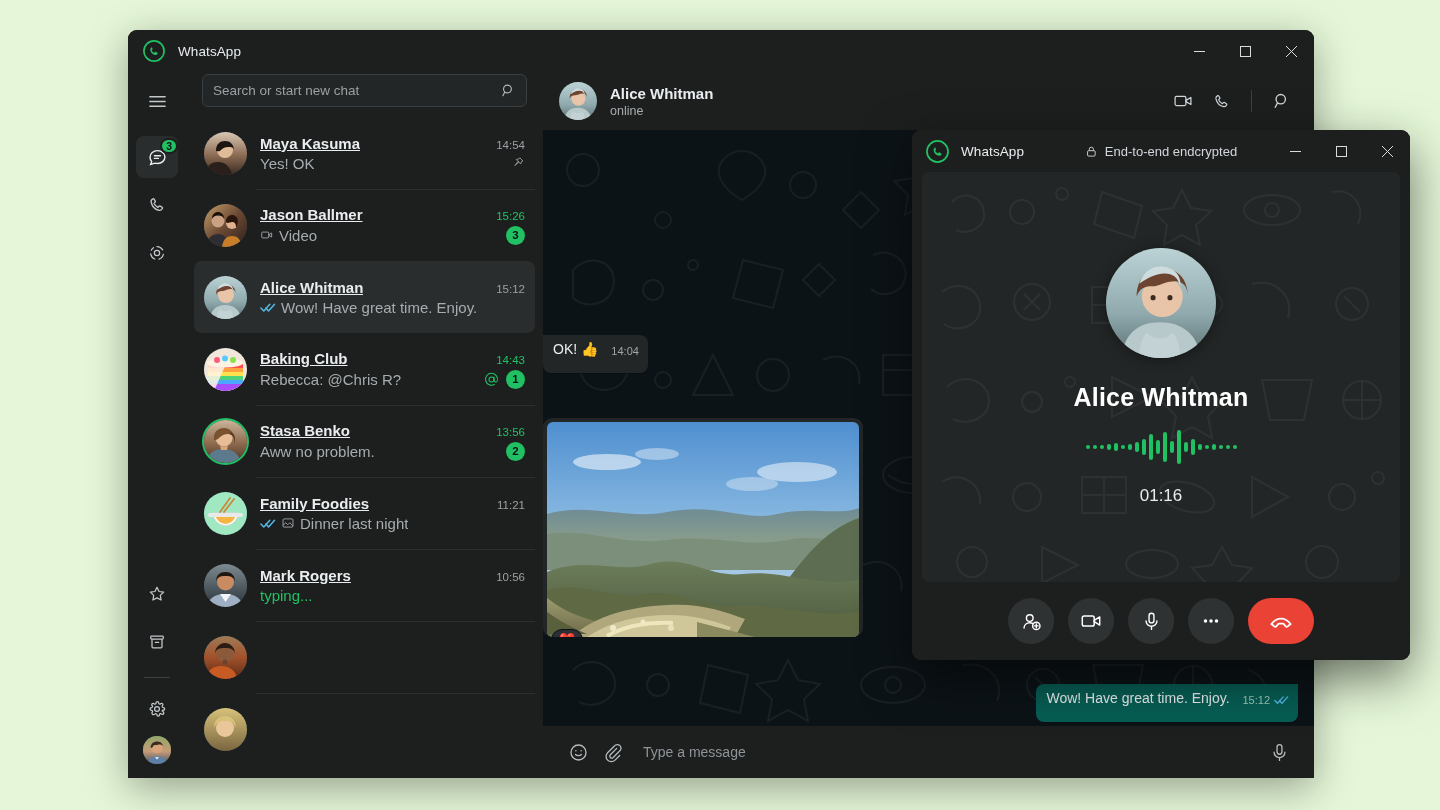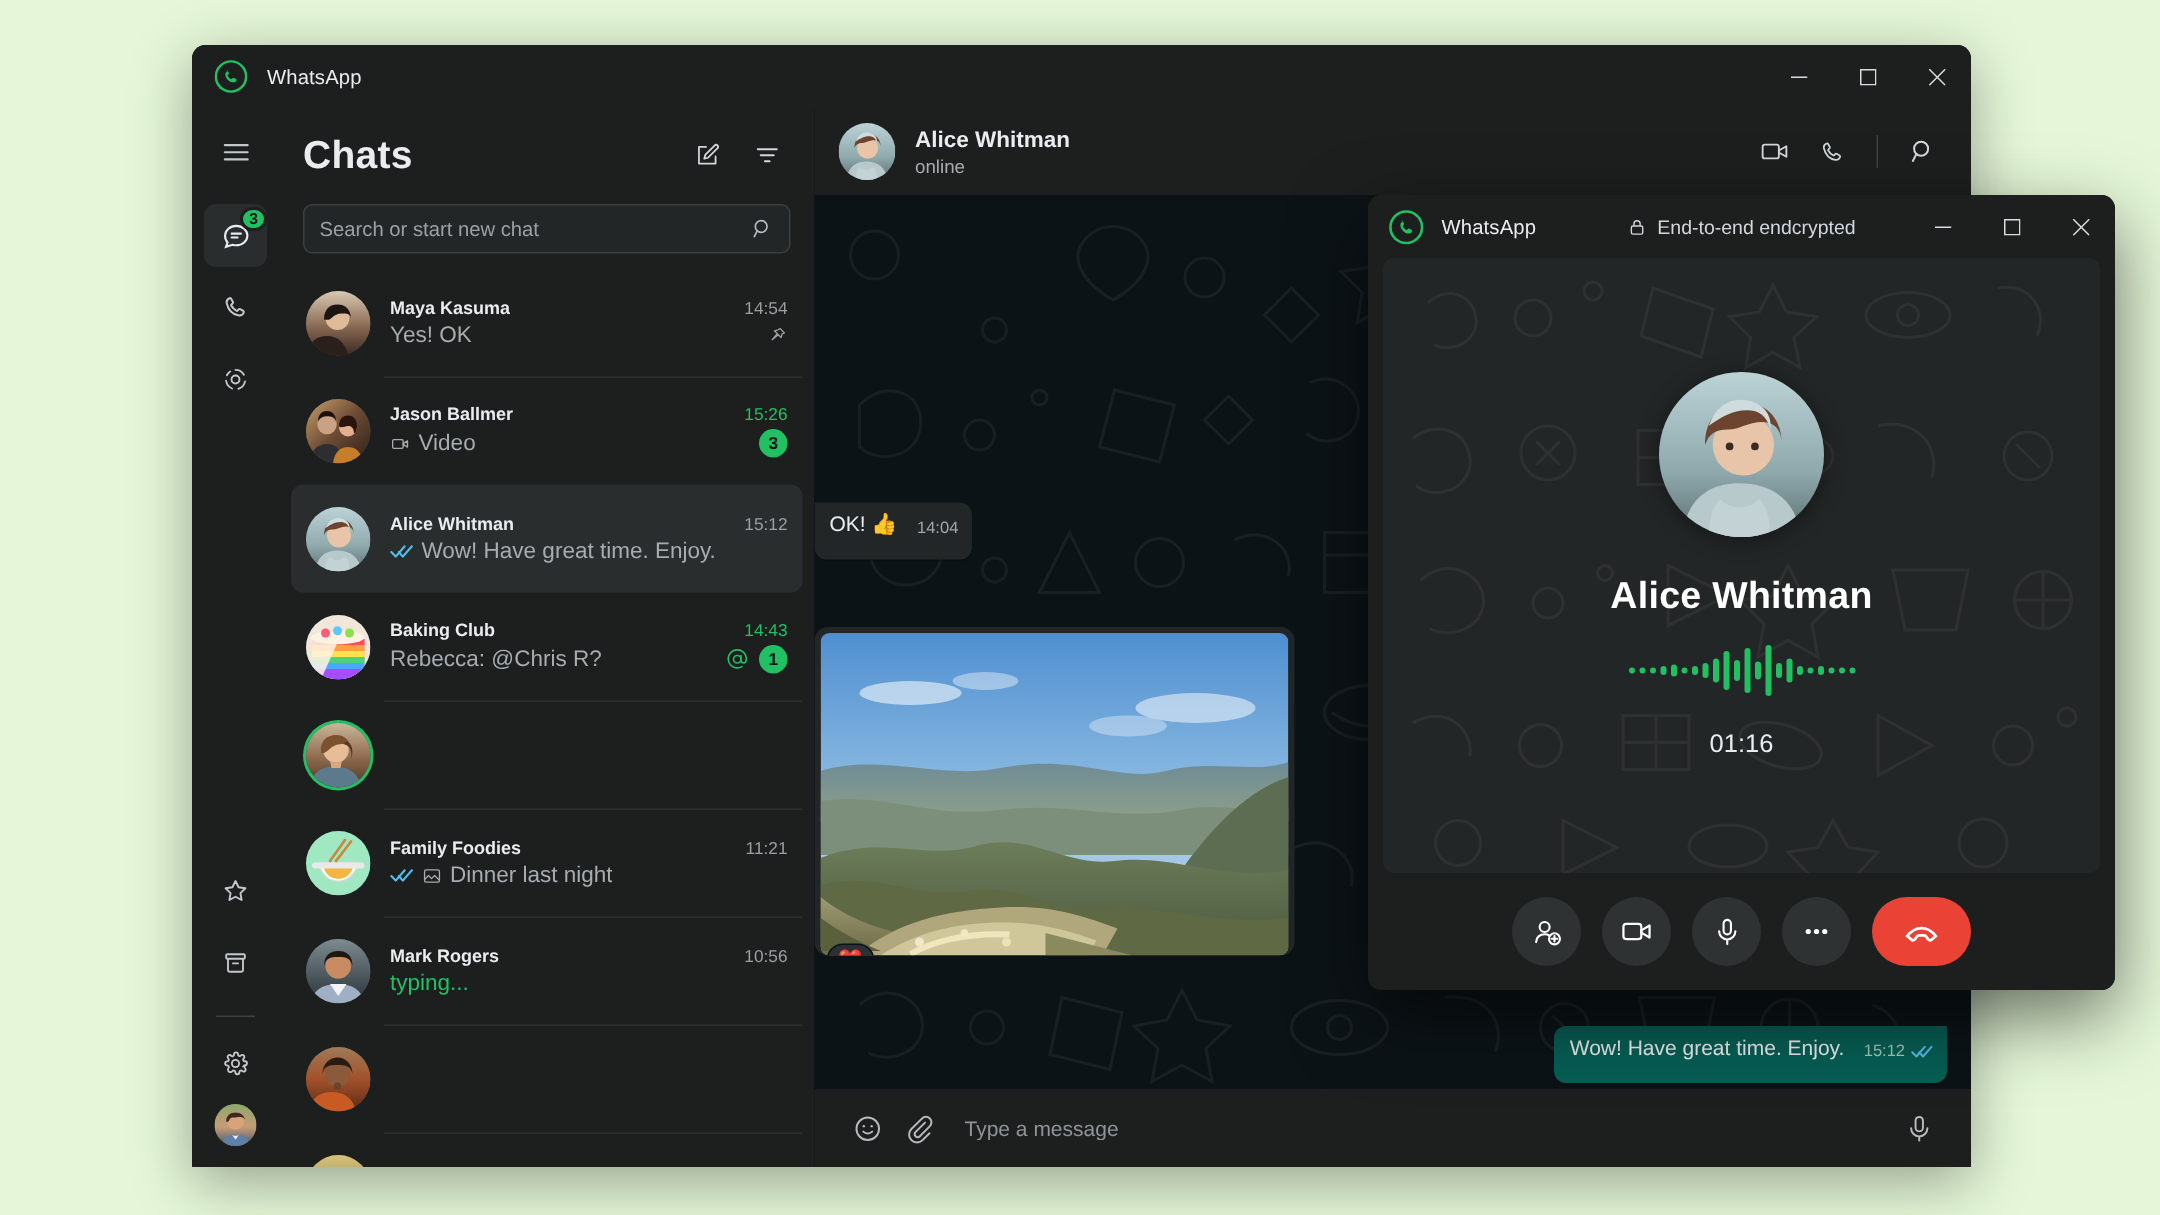--- a/index.html
+++ b/index.html
@@ -104,22 +104,22 @@
   }
   .chat-row.selected::before, .chat-row.selected + .chat-row::before { background: transparent; }
   .avatar {
     width: 43px; height: 43px; border-radius: 50%; flex: 0 0 43px; overflow: hidden;
     position: relative; background: #3b4a52;
   }
   .avatar.ring { box-shadow: 0 0 0 2px #21c063; }
   .chat-main { flex: 1; min-width: 0; margin-left: 13px; }
   .chat-top { display: flex; align-items: baseline; }
   .chat-name {
-    font-size: 12px; font-weight: bold; color: #e9edef; white-space: nowrap;
-    overflow: hidden; text-overflow: ellipsis;
+    font-size: 15px; font-weight: bold; color: #e9edef; white-space: nowrap;
+    overflow: hidden; text-overflow: ellipsis; text-decoration: underline;
   }
   .chat-time { margin-left: auto; font-size: 11.5px; color: #9aa0a3; padding-left: 8px; }
   .chat-time.green { color: #21c063; }
   .chat-bot { display: flex; align-items: center; margin-top: 3px; }
   .chat-msg {
     font-size: 15px; color: #a6acaf; white-space: nowrap; overflow: hidden;
     text-overflow: ellipsis; display:flex; align-items:center; gap:5px;
   }
   .chat-msg.typing { color: #21c063; }
   .chat-meta { margin-left: auto; display: flex; align-items: center; gap: 7px; padding-left:8px;}
@@ -395,36 +395,20 @@
             <rect width="40" height="40" fill="url(#av-me)"></rect>
             <circle cx="20" cy="16" r="8.5" fill="#d9a37a"></circle>
             <path d="M11 17c0-6 4-9 9-9s9 3 9 8.5c0-3-2-4-4.5-4.2-2.8-.2-4 .9-6.5.6-2.2-.3-3.4.8-4 2.6-.3 1-.9 1.5-3 1.5z" fill="#3a2b1e"></path>
             <path d="M6 40c1.5-8 7-11 14-11s12.5 3 14 11z" fill="#5e7fa8"></path>
             <path d="M16.5 29l3.5 5 3.5-5c-1 1.6-6 1.6-7 0z" fill="#e8eef5"></path>
           </svg>
         </div>
       </div>
 
       <div class="list-pane">
-        <div class="list-head">
-          <div class="list-title">Chats</div>
-          <div class="list-head-icons">
-            <div class="hicon">
-              <svg width="19" height="19" viewBox="0 0 24 24" fill="none" stroke="currentColor" stroke-width="1.5" stroke-linecap="round" stroke-linejoin="round">
-                <path d="M5 5h6M5 5v14h14v-6"></path>
-                <path d="M18.3 3.7a1.7 1.7 0 0 1 2.4 2.4l-8 8-3.2.8.8-3.2z"></path>
-              </svg>
-            </div>
-            <div class="hicon">
-              <svg width="19" height="19" viewBox="0 0 24 24" fill="none" stroke="currentColor" stroke-width="1.6" stroke-linecap="round">
-                <path d="M4 7h16M6.5 12h11M10 17h4"></path>
-              </svg>
-            </div>
-          </div>
-        </div>
 
         <div class="search-wrap">
           <div class="search-box">
             <input type="text" placeholder="Search or start new chat" style="">
             <span class="search-ic">
               <svg width="15" height="15" viewBox="0 0 20 20" fill="none" stroke="currentColor" stroke-width="1.5">
                 <circle cx="8.6" cy="8" r="5.2"></circle>
                   <path d="M5.1 11.9 2.5 17" stroke-linecap="round"></path>
               </svg>
             </span>
@@ -565,20 +549,32 @@
           <div class="chat-row">
             <div class="avatar ring">
               <svg width="43" height="43" viewBox="0 0 43 43">
                 <rect width="43" height="43" fill="url(#av-stasa)"></rect>
                 <path d="M2 43c2-10 8-14 17-14s16 4 18 14z" fill="#5c7a8c"></path>
                 <circle cx="20" cy="18" r="8.5" fill="#e6bd97"></circle>
                 <path d="M10 20c-1-8 4-12 10-12s10 4 10 11c-1-4-3-5-6-5-4 0-7 2-9 4-1.6 1.6-3.4 2.4-5 2z" fill="#7a5230"></path>
                 <path d="M27 12c4 2 5 7 3 12 1-6-1-9-5-10z" fill="#5c3a20"></path>
                 <path d="M16 25c2 2 6 2 8 0l-1 5h-6z" fill="#d9a780"></path>
               </svg>
+            </div>
+            <div class="chat-main">
+              <div class="chat-top">
+                <div class="chat-name">Stasa Benko</div>
+                <div class="chat-time green">13:56</div>
+              </div>
+              <div class="chat-bot">
+                <div class="chat-msg">Aww no problem.</div>
+                <div class="chat-meta">
+                  <span class="unread">2</span>
+                </div>
+              </div>
             </div>
           </div>
 
           <div class="chat-row">
             <div class="avatar">
               <svg width="43" height="43" viewBox="0 0 43 43">
                 <rect width="43" height="43" fill="#9fe8c2"></rect>
                 <path d="M9 21h25a12.5 12.5 0 0 1-25 0z" fill="#fff"></path>
                 <path d="M9 21h25a12.5 12.5 0 0 1-25 0z" fill="none" stroke="#d8d8d8" stroke-width="1"></path>
                 <path d="M11.5 22h20a10 10 0 0 1-20 0z" fill="#f5b544"></path>

